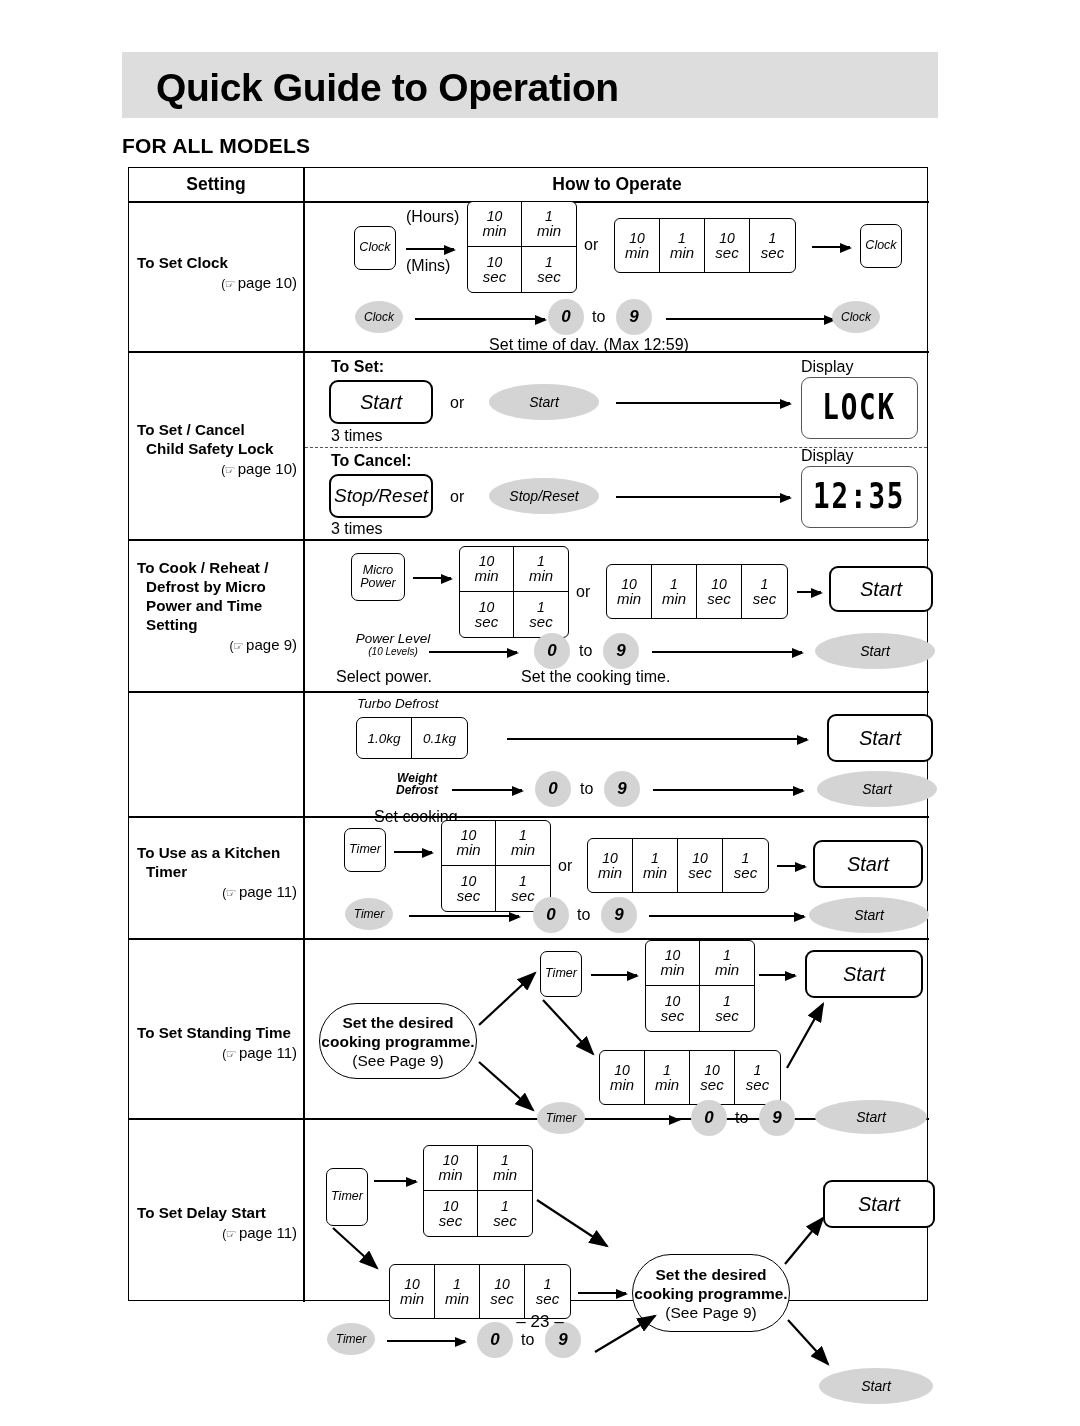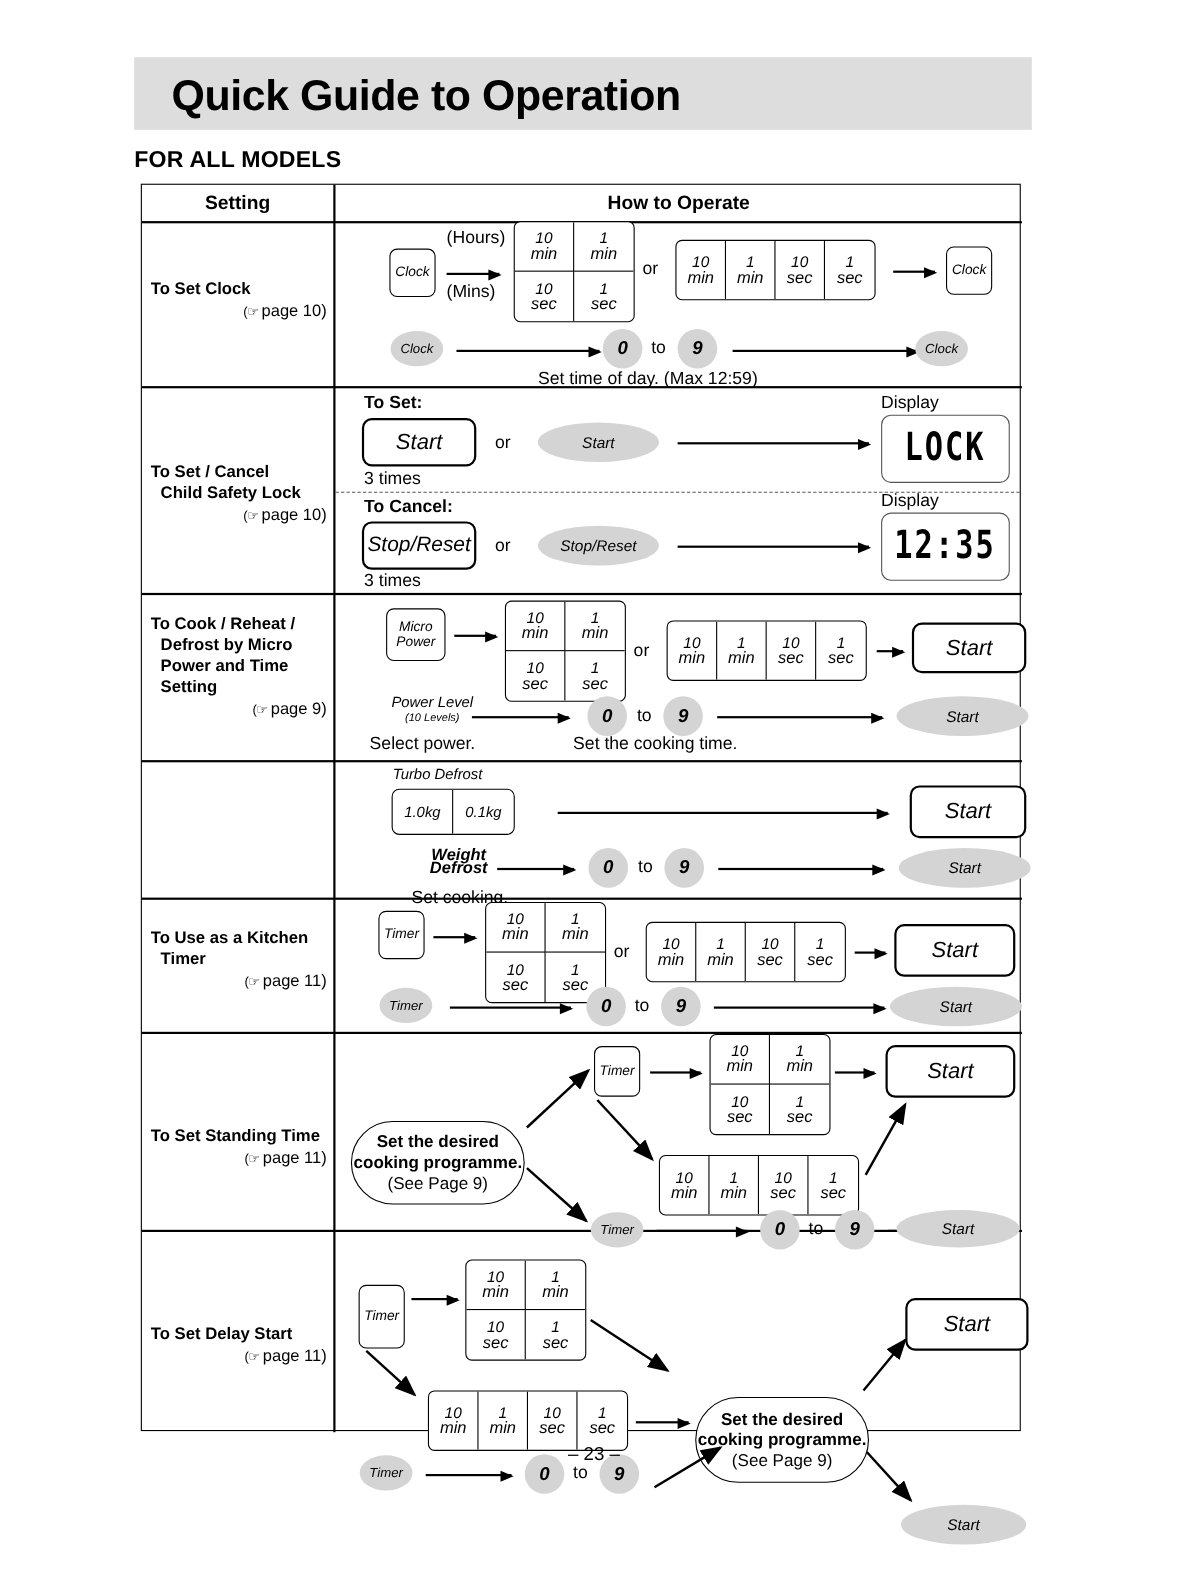--- a/index.html
+++ b/index.html
@@ -164,21 +164,20 @@
     margin-top: 8px;
   }
 
   
   .capsule {
     position: absolute; border: 1.6px solid #000;
     border-radius: 40px; background: #fff;
     display: flex; flex-direction: column;
     align-items: center; justify-content: center;
     text-align: center;
-    margin-top: 16px;
   }
   .capsule .b { font-weight: bold; font-size: 15.5px; line-height: 19px; }
   .capsule .n { font-size: 15.5px; line-height: 19px; }
 
   .footer {
     position: absolute; left: 0; top: 1312px; width: 1080px;
     text-align: center; font-size: 17px;
   }
 </style>
 </head>
@@ -408,21 +407,21 @@
       <div>
           <span>0.1kg</span>
         </div>
     </div>
     <div class="arrow-h" style="left:378px; top:570px; width:300px;"></div>
     <div class="key bold" style="left:698px; top:546px; width:106px; height:48px; font-size:20px;">
         <span>Start</span>
       </div>
 
     <div class="oval" style="left:264px; top:604px; width:48px; height:34px; z-index:-1;"></div>
-    <div class="lbl small ital bold" style="left:260px; top:604px; width:56px; text-align:center; line-height:12px; font-size:15px;">
+    <div class="lbl small ital bold" style="left:260px; top:604px; width:56px; text-align:center; line-height:12px; font-size:12px;">
       <span>Weight</span><br>
       <span>Defrost</span>
     </div>
     <div class="arrow-h" style="left:323px; top:621px; width:70px;"></div>
     <div class="oval round" style="left:406px; top:603px; width:36px; height:36px; font-size:17px; font-weight:bold;">
         <span>0</span>
       </div>
     <div class="lbl" style="left:451px; top:612px;">to</div>
     <div class="oval round" style="left:475px; top:603px; width:36px; height:36px; font-size:17px; font-weight:bold;">
         <span>9</span>

